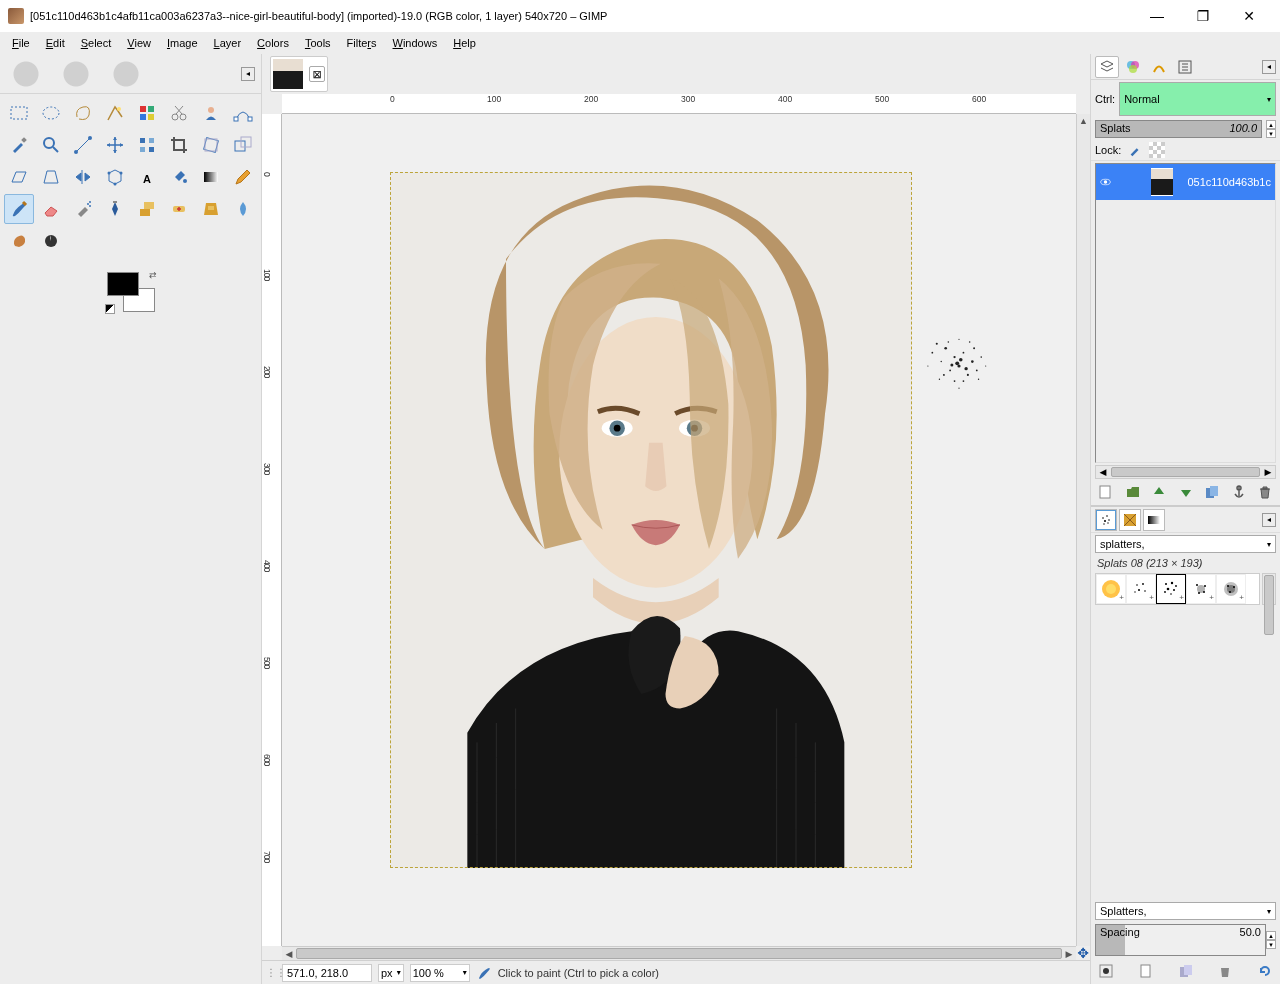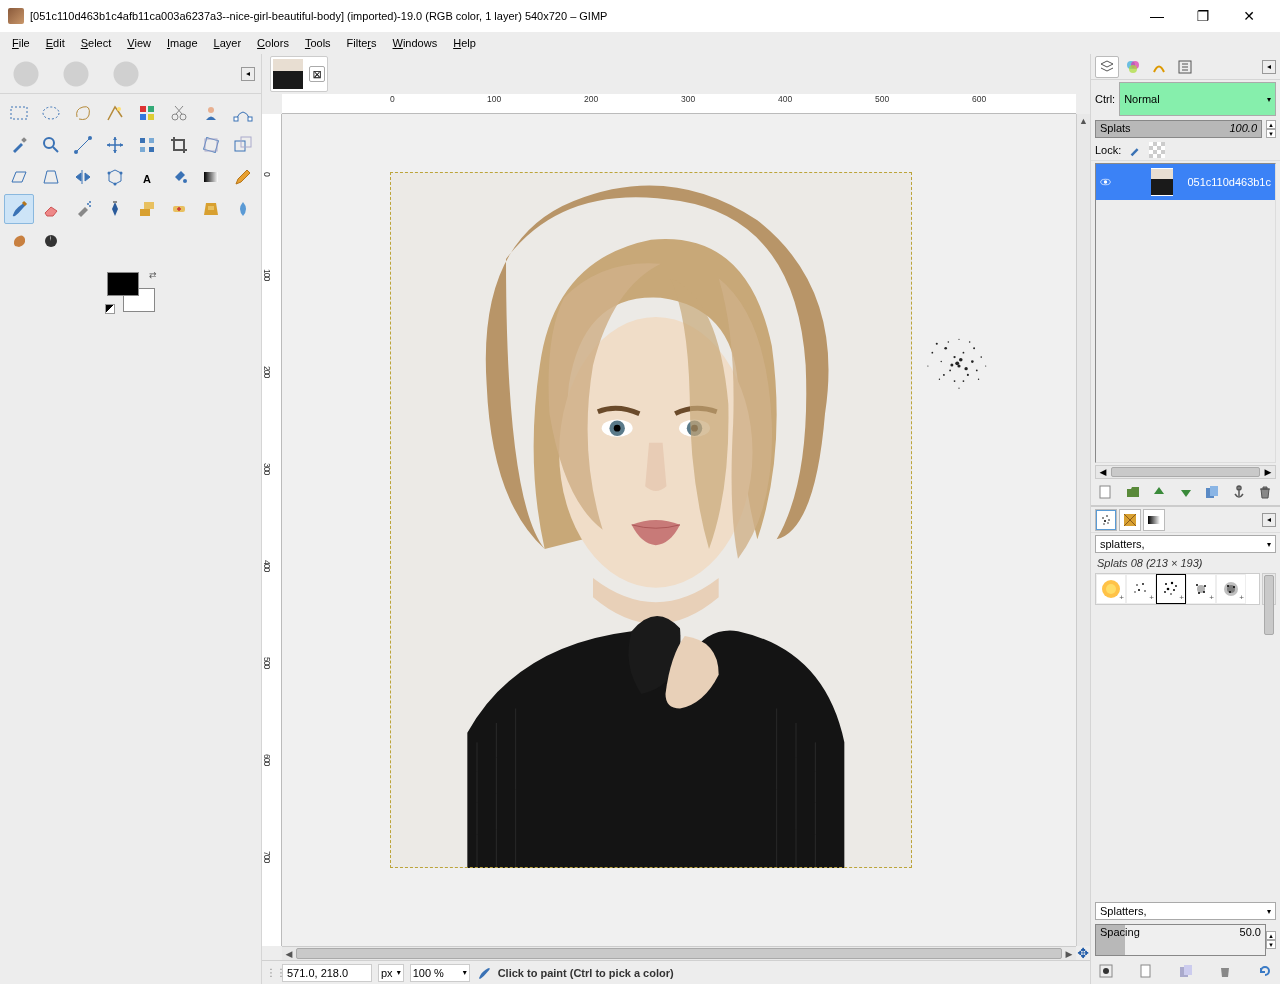--- a/index.html
+++ b/index.html
@@ -62,21 +62,21 @@
 .hscroll .arrow-btn{width:14px; display:flex; align-items:center; justify-content:center; font-size:9px; color:#555;}
 .hscroll .track{flex:1; position:relative;}
 .hscroll .thumb-bar{position:absolute; left:0; top:1px; right:0; bottom:1px; background:#c9c9c9; border:1px solid #aaa; border-radius:2px;}
 
 .statusbar { height: 24px; background: #ededed; border-top:1px solid #d0d0d0; display:flex; align-items:center; padding: 0 4px; gap:6px;}
 .status-sink{width:10px; font-size:10px; color:#888;}
 .status-coords{width:90px; padding:0 4px; border:1px solid #ccc; background:#fff; height:18px; display:flex; align-items:center;}
 .status-units{height:18px; border:1px solid #ccc; padding:0 2px; background:#fff; display:flex; align-items:center;}
 .status-zoom{height:18px; width:60px; border:1px solid #ccc; background:#fff; display:flex; align-items:center; padding:0 2px;}
 .status-brush-icn{width:16px; height:16px;}
-.status-text{flex:1; color:#333;font-weight:bold;}
+.status-text{flex:1; color:#333;}
 
 .right-dock { width: 190px; background:#ededed; border-left:1px solid #d5d5d5; display:flex; flex-direction:column;}
 .dock-tabs { height:26px; display:flex; align-items:center; padding: 2px 4px; gap: 2px; border-bottom:1px solid #d5d5d5;}
 .dock-tab{width:24px; height:22px; display:flex; align-items:center; justify-content:center; border:1px solid transparent; border-radius:2px;}
 .dock-tab.active{background:#fff; border-color:#bbb;}
 .dock-tab svg{width:16px; height:16px;}
 .dock-arrow-left{margin-left:auto; width:14px; height:14px; border:1px solid #999; display:flex; align-items:center; justify-content:center; font-size:8px;}
 
 .layers-panel{display:flex; flex-direction:column;}
 .row{display:flex; align-items:center; padding:2px 4px; gap:4px;}

